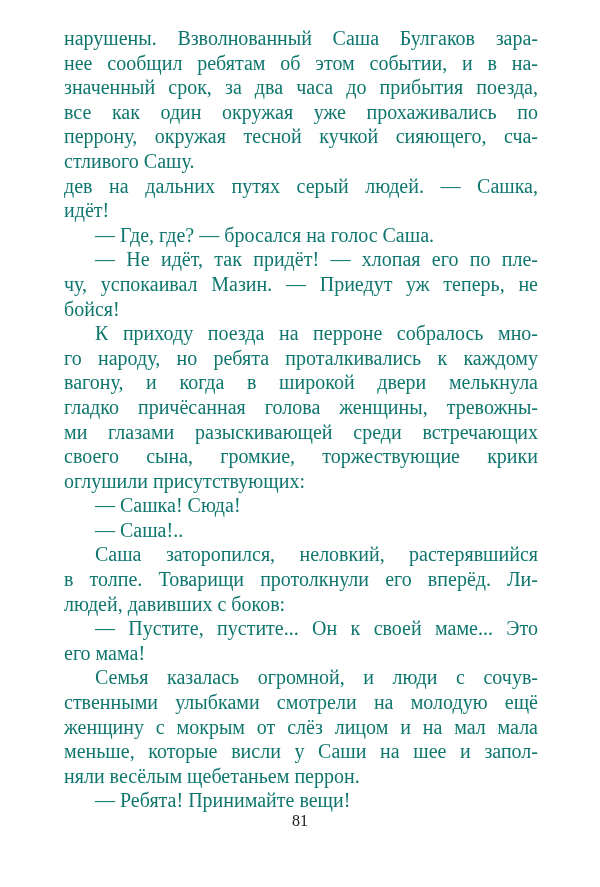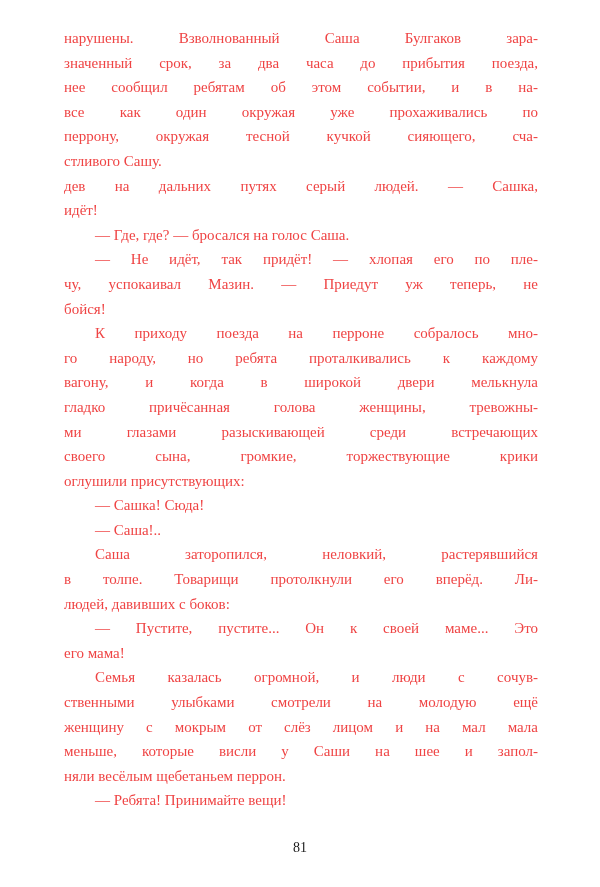--- a/index.html
+++ b/index.html
@@ -1,43 +1,43 @@
 <!DOCTYPE html>
 <html><head>
 <meta charset="utf-8">
 <style>
   html, body { margin:0; padding:0; background:#ffffff; }
   body { width:600px; height:887px; position:relative; overflow:hidden; }
   .page { position:absolute; left:64px; top:26px; width:474px; }
   .line {
     font-family: "Liberation Serif", "DejaVu Serif", serif;
-    font-size: 15px;
+    font-size: 20px;
     line-height: 24.6px;
     height: 24.6px;
-    color:#ef4444;
+    color:#0f766e;
     white-space: nowrap;
     text-align: justify;
     text-align-last: justify;
   }
   .line.last { text-align-last: left; }
   .line.indent { padding-left: 31px; }
   .pagenum {
-    position:absolute; left:0; width:600px; top:840px;
+    position:absolute; left:0; width:600px; top:812px;
     text-align:center;
     font-family: "Liberation Serif", "DejaVu Serif", serif;
-    font-size: 14px; color:#1a1a1a;
+    font-size: 16px; color:#1a1a1a;
   }
 </style>
 </head>
 <body>
 
 <div class="page" id="page-body">
     <div class="line">нарушены. Взволнованный Саша Булгаков зара-</div>
+    <div class="line">нее сообщил ребятам об этом событии, и в на-</div>
     <div class="line">значенный срок, за два часа до прибытия поезда,</div>
-    <div class="line">нее сообщил ребятам об этом событии, и в на-</div>
     <div class="line">все как один окружая уже прохаживались по</div>
     <div class="line">перрону, окружая тесной кучкой сияющего, сча-</div>
     <div class="line last">стливого Сашу.</div>
     <div class="line">дев на дальних путях серый людей. — Сашка,</div>
     <div class="line last">идёт!</div>
     <div class="line indent last">— Где, где? — бросался на голос Саша.</div>
     <div class="line indent">— Не идёт, так придёт! — хлопая его по пле-</div>
     <div class="line">чу, успокаивал Мазин. — Приедут уж теперь, не</div>
     <div class="line last">бойся!</div>
     <div class="line indent">К приходу поезда на перроне собралось мно-</div>

